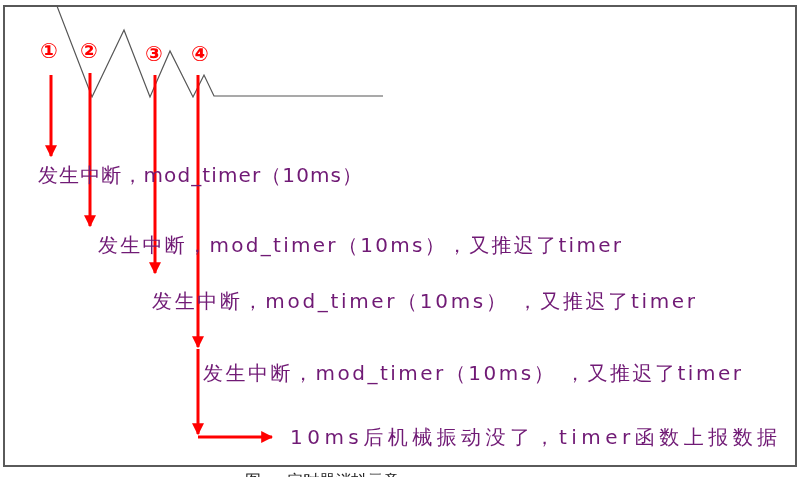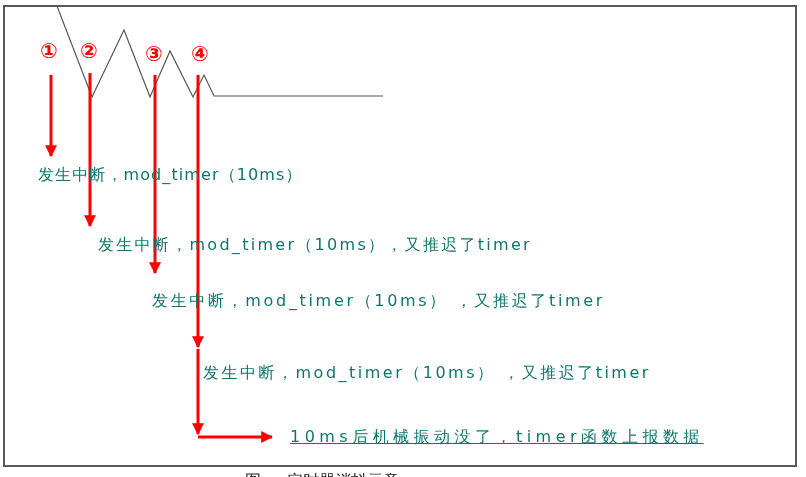--- a/index.html
+++ b/index.html
@@ -7,22 +7,22 @@
     #frame {
       position: absolute; left: 3px; top: 5px; width: 794px; height: 462px;
       border: 2px solid #5a5a5a; border-top-width: 2px; box-sizing: border-box; background: #fff;
     }
     svg#diagram { position: absolute; left: 0; top: 0; width: 806px; height: 477px; }
     .marker {
       position: absolute; color: #ff0000; font-family: "DejaVu Sans", sans-serif;
       font-size: 21px; font-weight: bold; line-height: 1; transform: translate(-50%, -50%);
     }
     .step-text {
-      position: absolute; font-family: "DejaVu Sans", sans-serif; font-size: 16px; line-height: 24px;
-      color: #0f766e; white-space: nowrap;
+      position: absolute; font-family: "DejaVu Sans", sans-serif; font-size: 20px; line-height: 24px;
+      color: #701a75; white-space: nowrap;
     }
     .caption {
       position: absolute; left: 245px; top: 472px; font-family: "DejaVu Serif", serif; font-size: 16px;
       color: #222; white-space: nowrap; line-height: 18px;
     }
   </style>
 </head>
 <body>
 
 <div id="frame"></div>
@@ -51,15 +51,15 @@
 
 <span class="marker" style="left:49px;top:51px;">①</span>
 <span class="marker" style="left:89px;top:51px;">②</span>
 <span class="marker" style="left:154px;top:54px;">③</span>
 <span class="marker" style="left:200px;top:54px;">④</span>
 
 <div class="step-text" style="left: 38px; top: 163px; letter-spacing: 1.1px;">发生中断，mod_timer（10ms）</div>
 <div class="step-text" style="left: 98px; top: 233px; letter-spacing: 2.29px;">发生中断，mod_timer（10ms），又推迟了timer</div>
 <div class="step-text" style="left: 152px; top: 289px; letter-spacing: 2.67px;">发生中断，mod_timer（10ms） ，又推迟了timer</div>
 <div class="step-text" style="left: 203px; top: 361px; letter-spacing: 2.5px;">发生中断，mod_timer（10ms） ，又推迟了timer</div>
-<div class="step-text" style="left: 290px; top: 425px; letter-spacing: 4.47px; text-decoration: underline;">10ms后机械振动没了，timer函数上报数据</div>
+<div class="step-text" style="left: 290px; top: 425px; letter-spacing: 4.47px;">10ms后机械振动没了，timer函数上报数据</div>
 
 <div class="caption">图 … 定时器消抖示意</div>
 
 </body></html>

